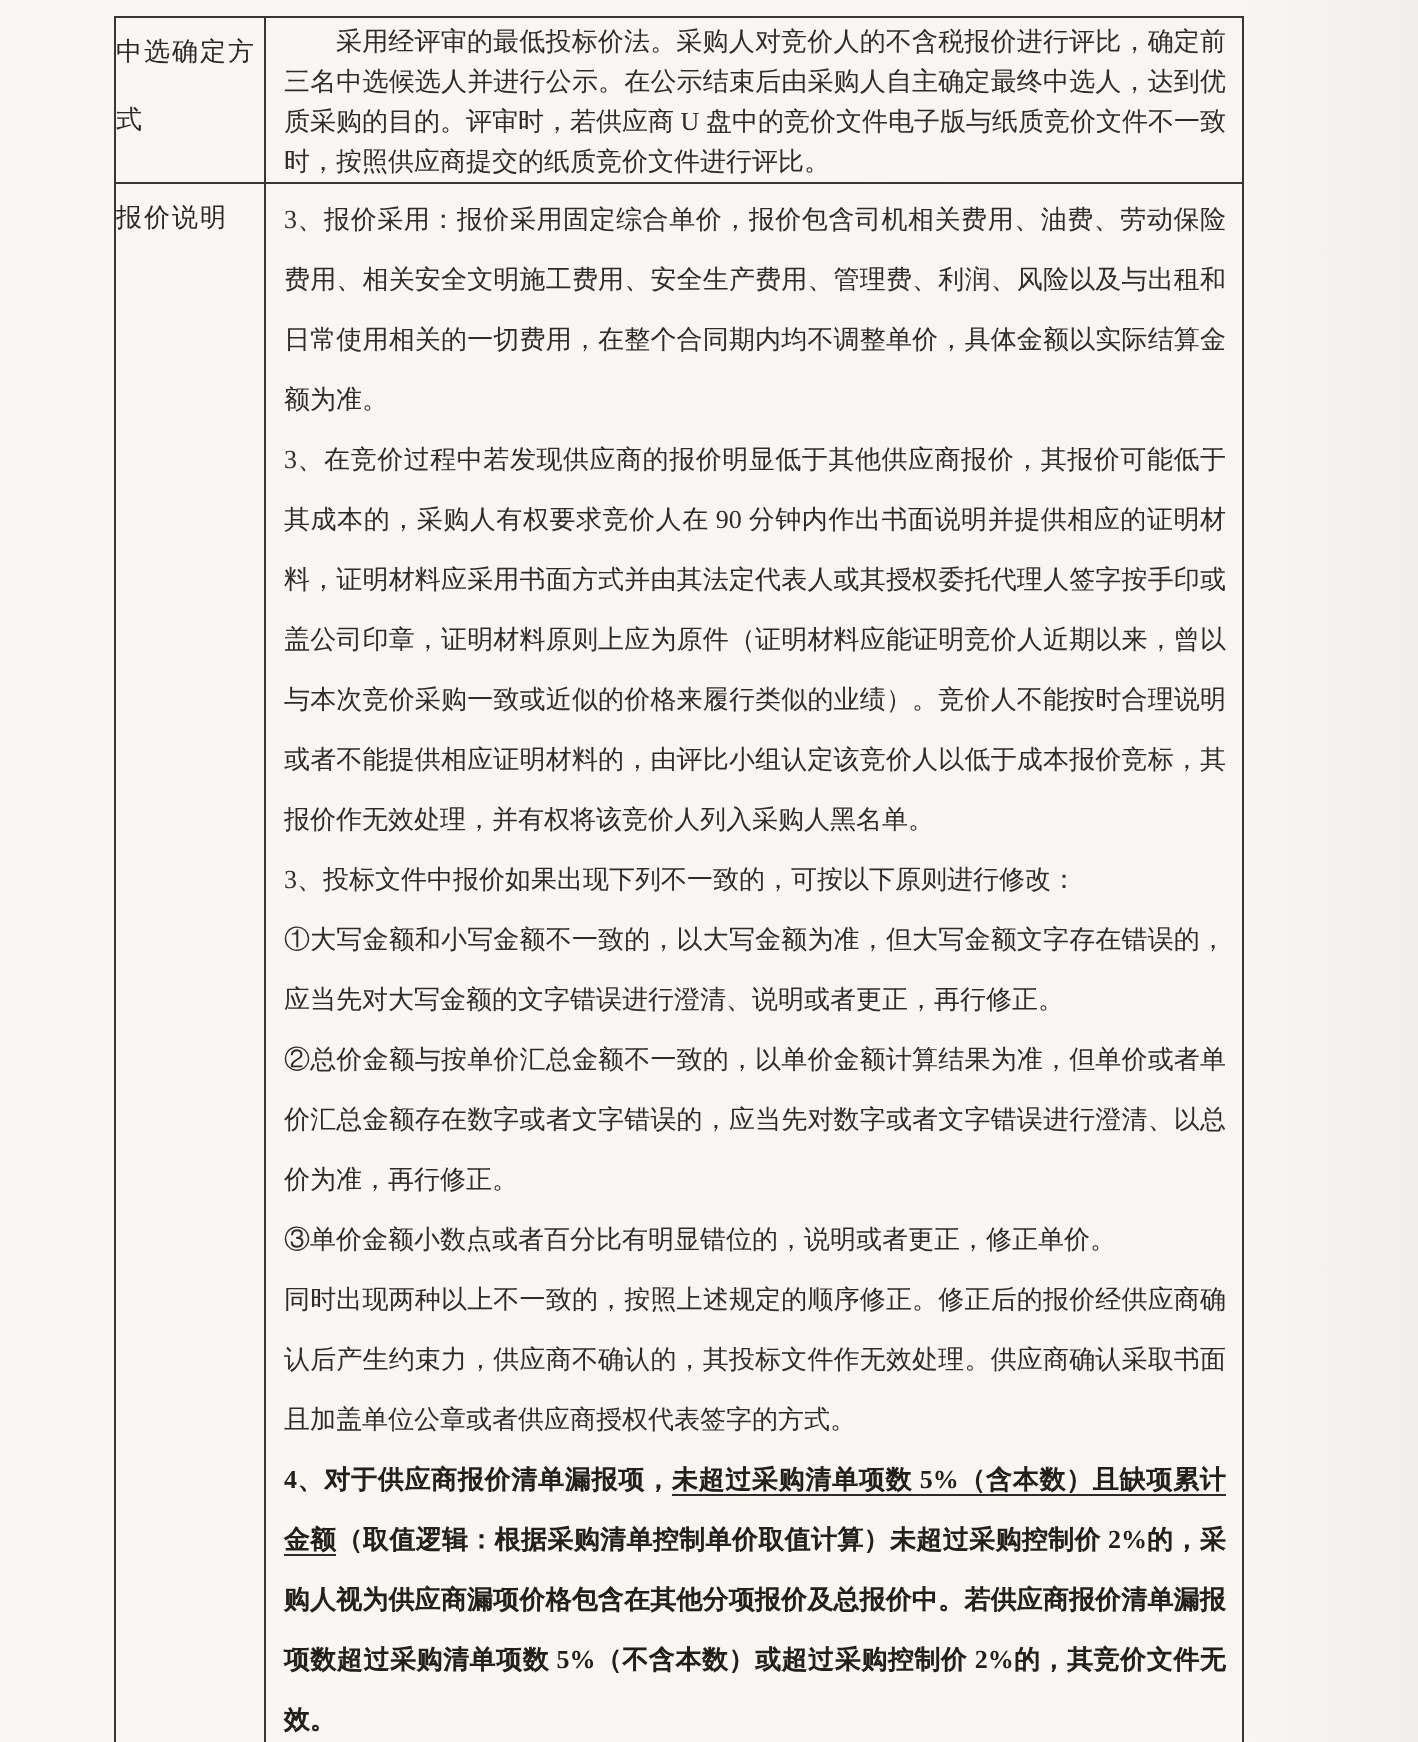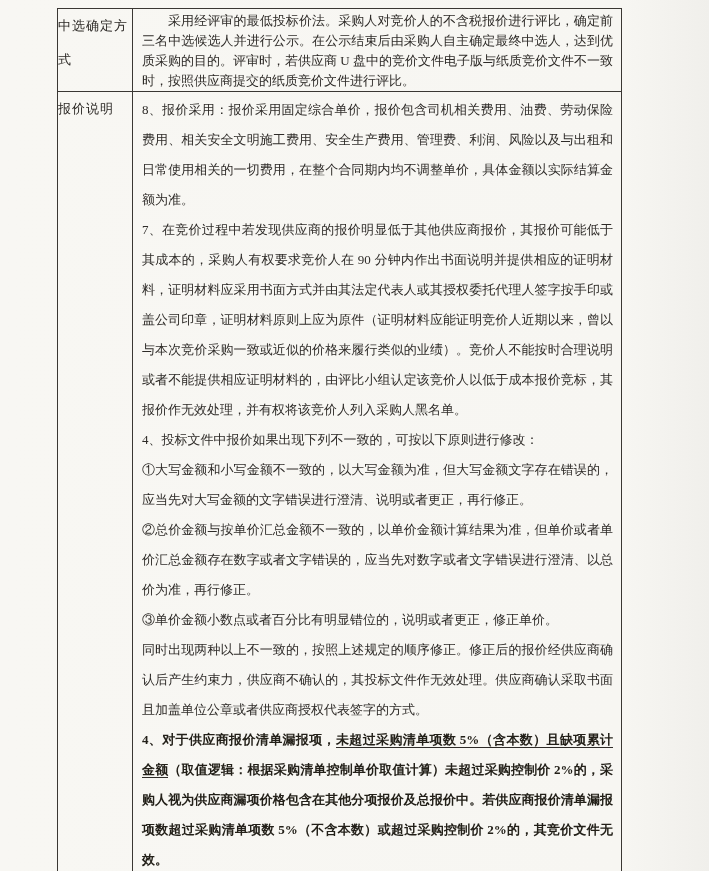--- a/index.html
+++ b/index.html
@@ -64,23 +64,23 @@
         <tr>
       <td class="label-cell">中选确定方式</td>
       <td class="content-cell cell-row1">
         <p>采用经评审的最低投标价法。采购人对竞价人的不含税报价进行评比，确定前三名中选候选人并进行公示。在公示结束后由采购人自主确定最终中选人，达到优质采购的目的。评审时，若供应商 U 盘中的竞价文件电子版与纸质竞价文件不一致时，按照供应商提交的纸质竞价文件进行评比。</p>
       </td>
     </tr>
 
     <tr>
       <td class="label-cell lbl-row2">报价说明</td>
       <td class="content-cell cell-row2">
-        <p class="pad-top">8、报价采用：报价采用固定综合单价，报价包含司机相关费用、油费、劳动保险费用、相关安全文明施工费用、安全生产费用、管理费、利润、风险以及与出租和日常使用相关的一切费用，在整个合同期内均不调整单价，具体金额以实际结算金额为准。</p>
-        <p>7、在竞价过程中若发现供应商的报价明显低于其他供应商报价，其报价可能低于其成本的，采购人有权要求竞价人在 90 分钟内作出书面说明并提供相应的证明材料，证明材料应采用书面方式并由其法定代表人或其授权委托代理人签字按手印或盖公司印章，证明材料原则上应为原件（证明材料应能证明竞价人近期以来，曾以与本次竞价采购一致或近似的价格来履行类似的业绩）。竞价人不能按时合理说明或者不能提供相应证明材料的，由评比小组认定该竞价人以低于成本报价竞标，其报价作无效处理，并有权将该竞价人列入采购人黑名单。</p>
-        <p>4、投标文件中报价如果出现下列不一致的，可按以下原则进行修改：</p>
+        <p class="pad-top">3、报价采用：报价采用固定综合单价，报价包含司机相关费用、油费、劳动保险费用、相关安全文明施工费用、安全生产费用、管理费、利润、风险以及与出租和日常使用相关的一切费用，在整个合同期内均不调整单价，具体金额以实际结算金额为准。</p>
+        <p>3、在竞价过程中若发现供应商的报价明显低于其他供应商报价，其报价可能低于其成本的，采购人有权要求竞价人在 90 分钟内作出书面说明并提供相应的证明材料，证明材料应采用书面方式并由其法定代表人或其授权委托代理人签字按手印或盖公司印章，证明材料原则上应为原件（证明材料应能证明竞价人近期以来，曾以与本次竞价采购一致或近似的价格来履行类似的业绩）。竞价人不能按时合理说明或者不能提供相应证明材料的，由评比小组认定该竞价人以低于成本报价竞标，其报价作无效处理，并有权将该竞价人列入采购人黑名单。</p>
+        <p>3、投标文件中报价如果出现下列不一致的，可按以下原则进行修改：</p>
         <p>①大写金额和小写金额不一致的，以大写金额为准，但大写金额文字存在错误的，应当先对大写金额的文字错误进行澄清、说明或者更正，再行修正。</p>
         <p>②总价金额与按单价汇总金额不一致的，以单价金额计算结果为准，但单价或者单价汇总金额存在数字或者文字错误的，应当先对数字或者文字错误进行澄清、以总价为准，再行修正。</p>
         <p>③单价金额小数点或者百分比有明显错位的，说明或者更正，修正单价。</p>
         <p>同时出现两种以上不一致的，按照上述规定的顺序修正。修正后的报价经供应商确认后产生约束力，供应商不确认的，其投标文件作无效处理。供应商确认采取书面且加盖单位公章或者供应商授权代表签字的方式。</p>
         <p class="bold"><span>4、对于供应商报价清单漏报项，</span><span class="u-inline">未超过采购清单项数 5%（含本数）且缺项累计金额</span><span>（取值逻辑：根据采购清单控制单价取值计算）未超过采购控制价 2%的，采购人视为供应商漏项价格包含在其他分项报价及总报价中。若供应商报价清单漏报项数超过采购清单项数 5%（不含本数）或超过采购控制价 2%的，其竞价文件无效。</span></p>
       </td>
     </tr>
 
   </tbody>
     </table>

